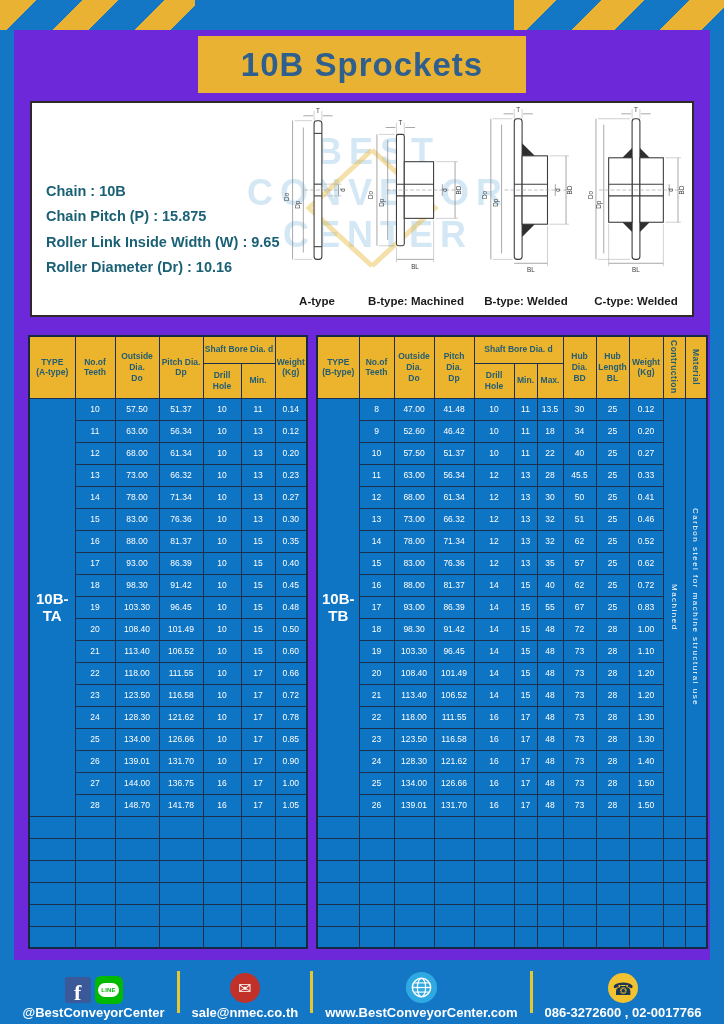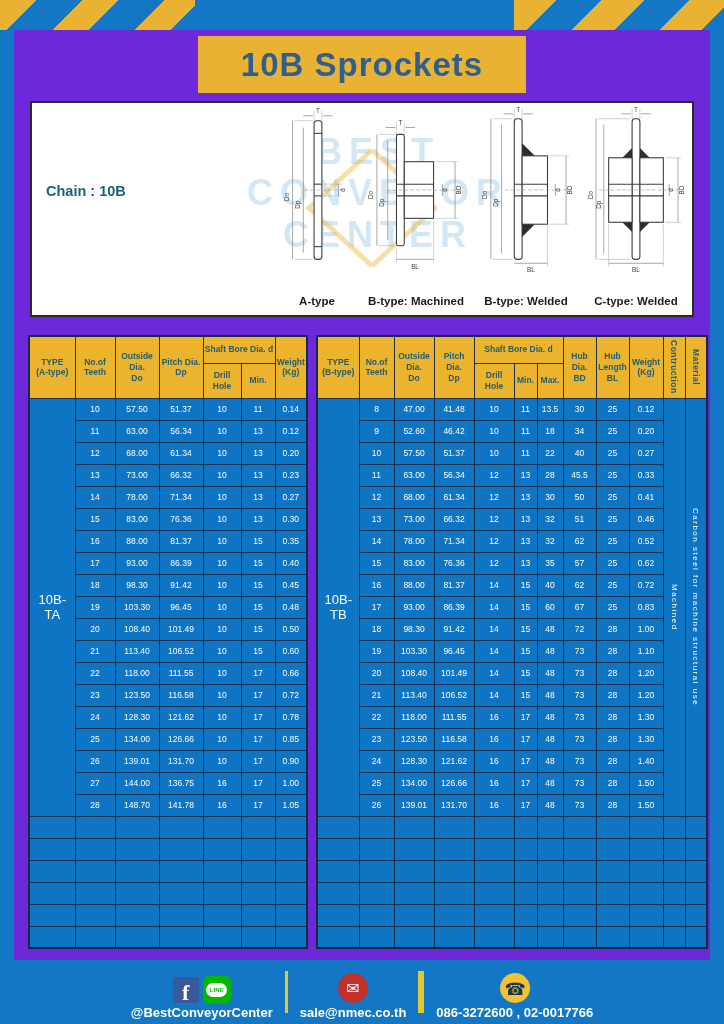--- a/index.html
+++ b/index.html
@@ -37,21 +37,21 @@
   .dimt { font-size:6.5px; fill:#3a3a3a; font-family:"Liberation Sans",sans-serif; }
 
   
   .tables-row { display:flex; gap:8px; padding:0 4px 0 14px; margin-top:18px; align-items:flex-start; }
   table { border-collapse:collapse; table-layout:fixed; border:2px solid #152941; }
   th, td { border:1px solid #1d2f4e; text-align:center; vertical-align:middle; overflow:hidden; }
   thead th { background:#ecb32d; color:#235d74; font-size:8.5px; font-weight:bold; white-space:pre-line; line-height:1.25; padding:1px; }
   .hrow1 th { height:27px; }
   .hrow2 th { height:35px; }
   tbody td { background:#0e74c4; color:#ffffff; font-size:8.5px; height:22px; padding:0 1px; }
-  td.type-cell { font-size:13px; font-weight:normal; }
+  td.type-cell { font-size:15px; font-weight:bold; }
   th.vhead { writing-mode:vertical-rl; text-orientation:mixed; letter-spacing:0.5px; padding:2px 0; }
   td.vcell { writing-mode:vertical-rl; text-orientation:mixed; font-size:8px; letter-spacing:1.5px; }
   #table-a { width:278px; }
   #table-b { width:390px; }
 
   
   .footer { position:absolute; left:0; right:0; bottom:0; height:64px; background:#1377c5; display:flex; align-items:center; justify-content:center; }
   .f-group { display:flex; flex-direction:column; align-items:center; justify-content:flex-end; gap:1px; padding:0 12px; height:56px; }
   .f-text { color:#ffffff; font-weight:bold; font-size:13px; white-space:nowrap; }
   .f-divider { width:3px; height:42px; background:#e3c92f; }
@@ -82,20 +82,23 @@
         <div>CONVEYOR</div>
         <div>CENTER</div>
       </div>
       <svg class="butterfly" width="170" height="140" viewBox="0 0 170 140">
         <path d="M85 12 L22 70 L85 128" fill="none" stroke="#e9b32a" stroke-width="5"></path>
         <path d="M85 12 L148 70 L85 128" fill="none" stroke="#e9b32a" stroke-width="5"></path>
       </svg>
 
       <div class="spec-lines">
         <div class="spec-line">Chain : 10B</div>
+        <div class="spec-line">Chain Pitch (P) : 15.875</div>
+        <div class="spec-line">Roller Link Inside Width (W) : 9.65</div>
+        <div class="spec-line">Roller Diameter (Dr) : 10.16</div>
       </div>
 
       <div class="diagrams">
 
         <div class="figure">
           <svg width="78" height="172" viewBox="0 0 78 172">
             <line class="ext" x1="36" y1="4" x2="36" y2="14"></line>
               <line class="ext" x1="44" y1="4" x2="44" y2="14"></line>
             <line class="dim" x1="25" y1="9" x2="35" y2="9"></line>
               <line class="dim" x1="45" y1="9" x2="55" y2="9"></line>
@@ -613,21 +616,21 @@
               <td>62</td>
               <td>25</td>
               <td>0.72</td>
             </tr>
             <tr>
               <td>17</td>
               <td>93.00</td>
               <td>86.39</td>
               <td>14</td>
               <td>15</td>
-              <td>60</td>
+              <td>55</td>
               <td>67</td>
               <td>25</td>
               <td>0.83</td>
             </tr>
             <tr>
               <td>18</td>
               <td>98.30</td>
               <td>91.42</td>
               <td>14</td>
               <td>15</td>
@@ -828,20 +831,31 @@
     </div>
     <div class="f-divider"></div>
     <div class="f-group">
       <svg width="32" height="32" viewBox="0 0 32 32">
         <circle cx="16" cy="16" r="15" fill="#c2302a"></circle>
         <text x="16" y="22" text-anchor="middle" font-size="16" fill="#ffffff" font-family="DejaVu Sans">✉</text>
       </svg>
       <div class="f-text">sale@nmec.co.th</div>
     </div>
     <div class="f-divider"></div>
+    <div class="f-group">
+      <svg width="33" height="33" viewBox="0 0 36 36">
+        <circle cx="18" cy="18" r="17" fill="#2fa9e2"></circle>
+        <circle cx="18" cy="18" r="10" fill="none" stroke="#ffffff" stroke-width="1.6"></circle>
+        <ellipse cx="18" cy="18" rx="4.5" ry="10" fill="none" stroke="#ffffff" stroke-width="1.4"></ellipse>
+        <line x1="8" y1="18" x2="28" y2="18" stroke="#ffffff" stroke-width="1.4"></line>
+        <line x1="10" y1="13" x2="26" y2="13" stroke="#ffffff" stroke-width="1.2"></line>
+        <line x1="10" y1="23" x2="26" y2="23" stroke="#ffffff" stroke-width="1.2"></line>
+      </svg>
+      <div class="f-text">www.BestConveyorCenter.com</div>
+    </div>
     <div class="f-divider"></div>
     <div class="f-group">
       <svg width="32" height="32" viewBox="0 0 32 32">
         <circle cx="16" cy="16" r="15" fill="#f2c230"></circle>
         <text x="16" y="22.5" text-anchor="middle" font-size="17" fill="#1a3550" font-family="DejaVu Sans">☎</text>
       </svg>
       <div class="f-text">086-3272600 , 02-0017766</div>
     </div>
   </div>
 

